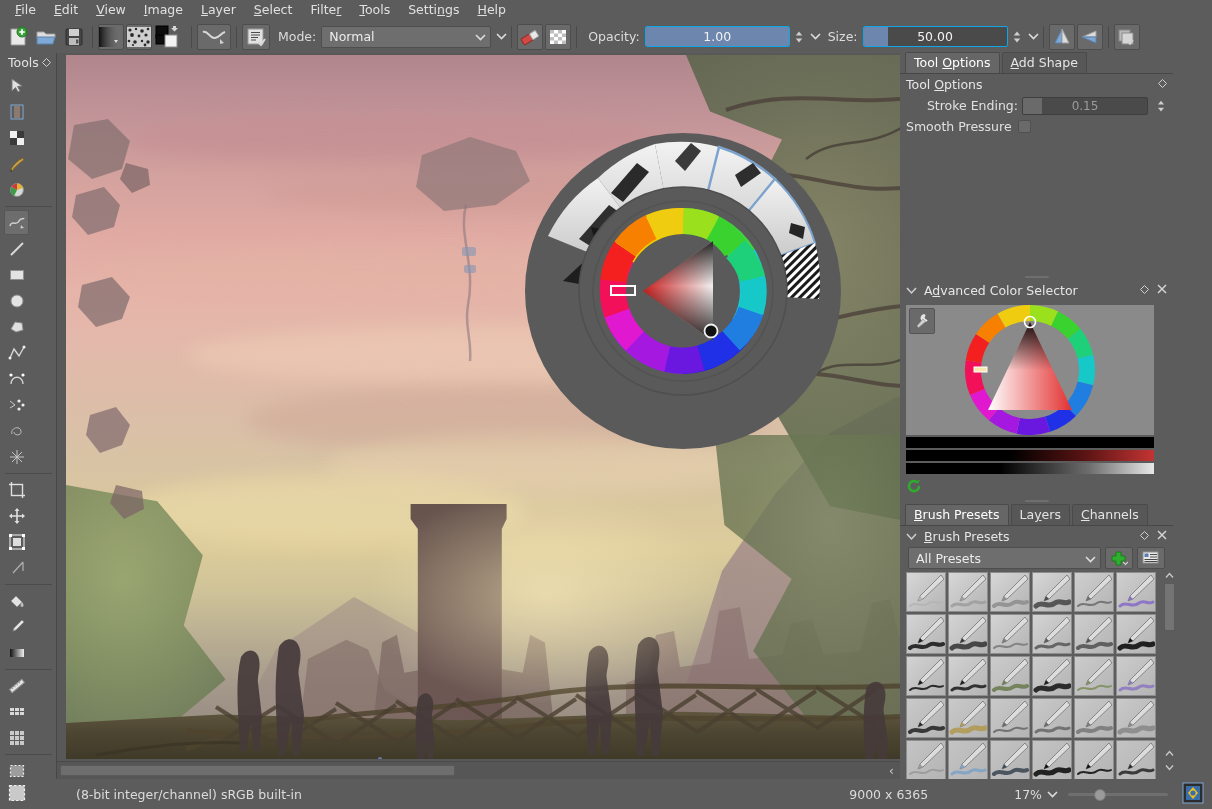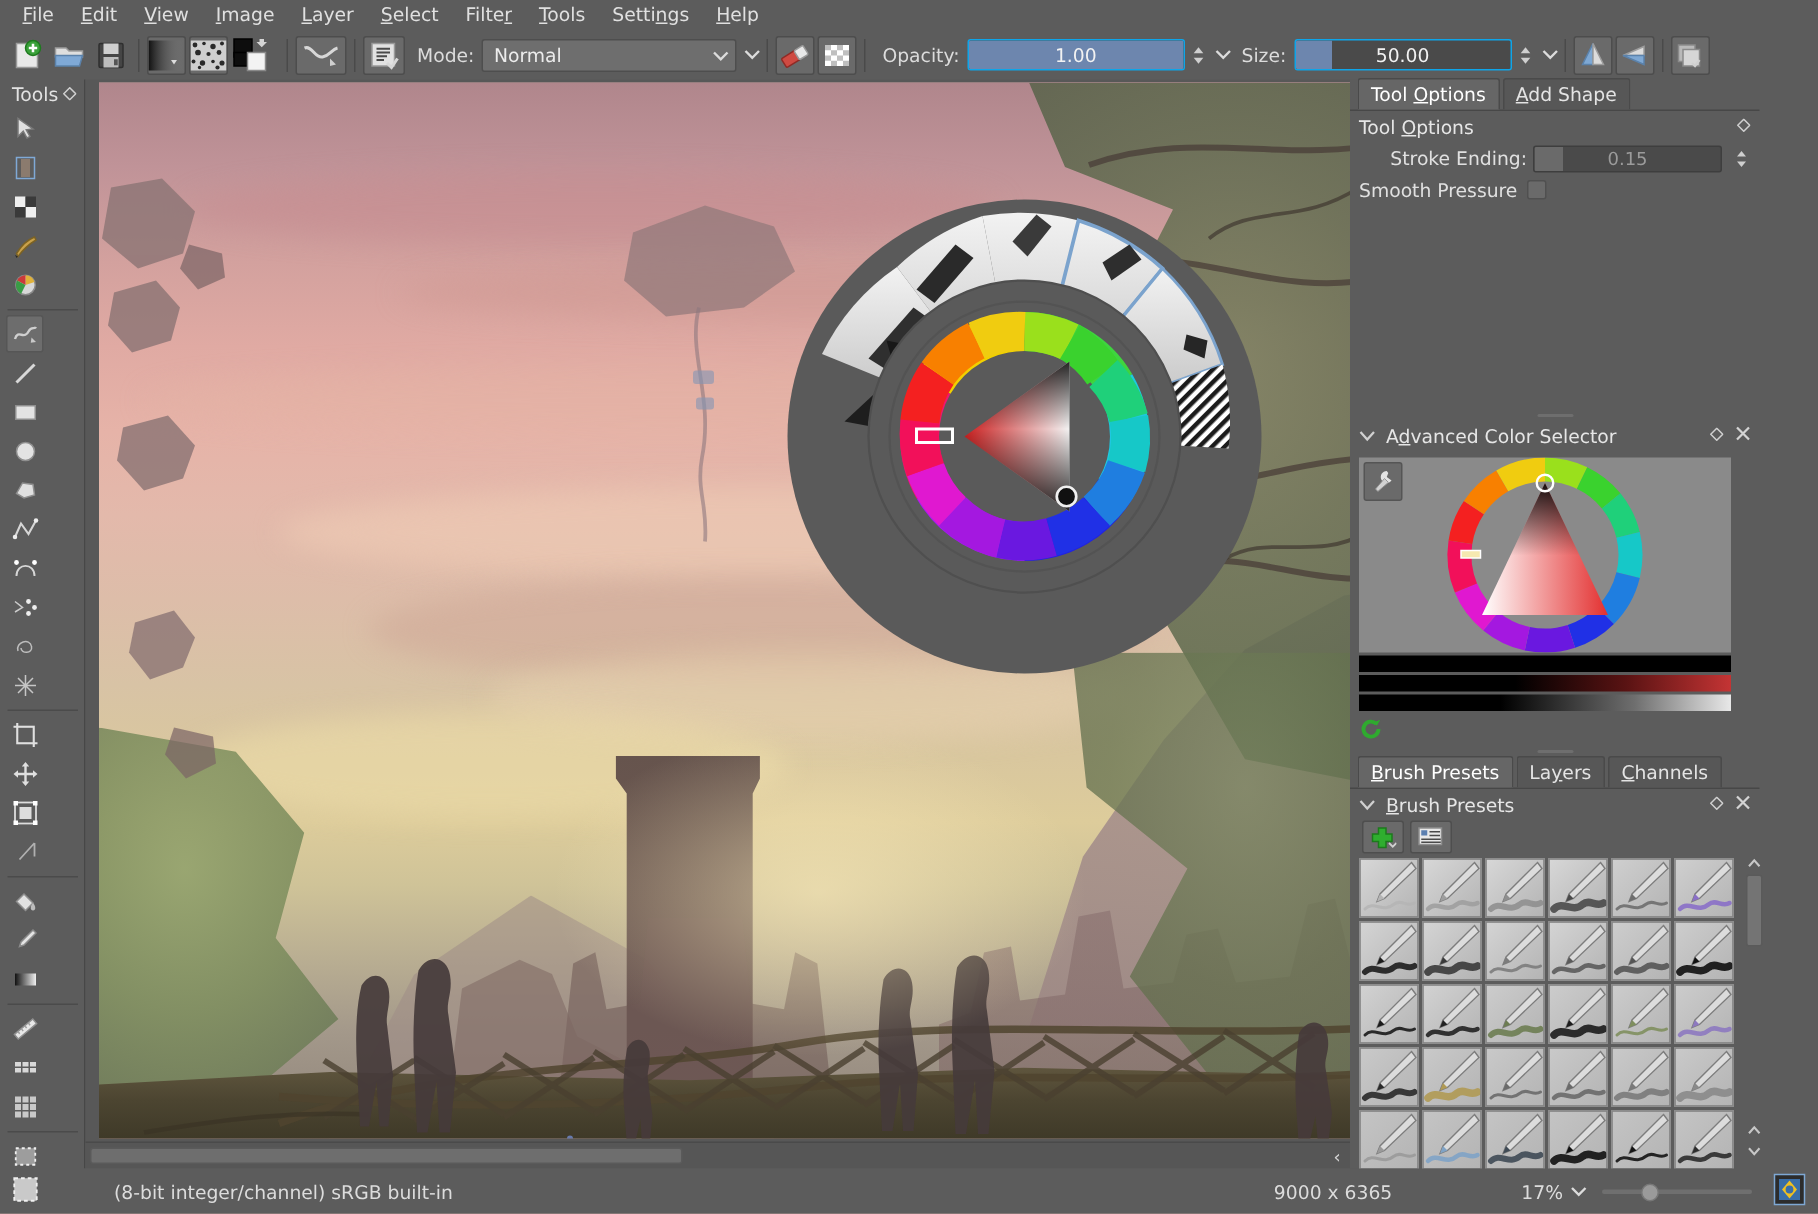--- a/index.html
+++ b/index.html
@@ -1045,20 +1045,28 @@
             </svg>
         </span>
         <span class="pbtn">
           <svg width="10" height="10" viewBox="0 0 10 10">
               <path d="M1 1 L9 9 M9 1 L1 9" stroke="#d4d4d4" stroke-width="1.5"></path>
             </svg>
         </span>
       </div>
 
       <div style="display:flex;align-items:center;padding:0 8px;gap:4px;">
+        <div class="combo" style="flex:1;">
+          <span class="cv">All Presets</span>
+          <span class="arrow">
+            <svg width="11" height="8" viewBox="0 0 11 8">
+                <path d="M1 2 L5.5 6.5 L10 2" stroke="#dcdcdc" stroke-width="1.6" fill="none"></path>
+              </svg>
+          </span>
+        </div>
         <div style="width:28px;height:22px;background:#6a6a6a;border:1px solid #4e4e4e;border-radius:2px;display:flex;align-items:center;justify-content:center;">
           <svg width="18" height="16" viewBox="0 0 18 16">
             <path d="M6 2 h5 v4 h4 v5 h-4 v4 h-5 v-4 h-4 v-5 h4z" fill="#2fae2f" stroke="#1d7a1d"></path>
             <path d="M13 12 l2.5 2.5 l2.5 -2.5" stroke="#cfcfcf" stroke-width="1.2" fill="none"></path>
           </svg>
         </div>
         <div style="width:28px;height:22px;background:#6a6a6a;border:1px solid #4e4e4e;border-radius:2px;display:flex;align-items:center;justify-content:center;">
           <svg width="18" height="16" viewBox="0 0 18 16">
             <rect x="1" y="2" width="15" height="11" fill="#e8e8e8" stroke="#8f8f8f"></rect>
             <rect x="2.5" y="3.5" width="4" height="3.5" fill="#5b7fb0"></rect>

